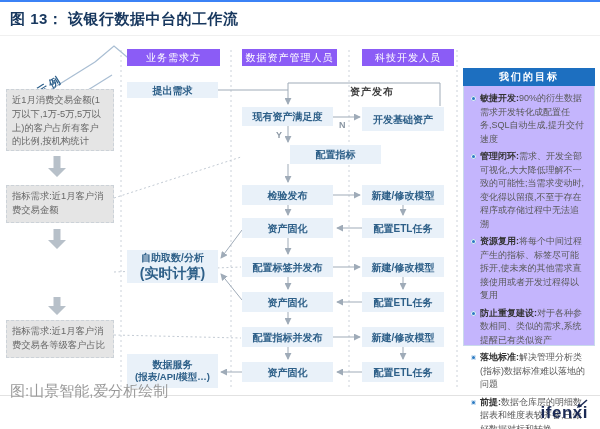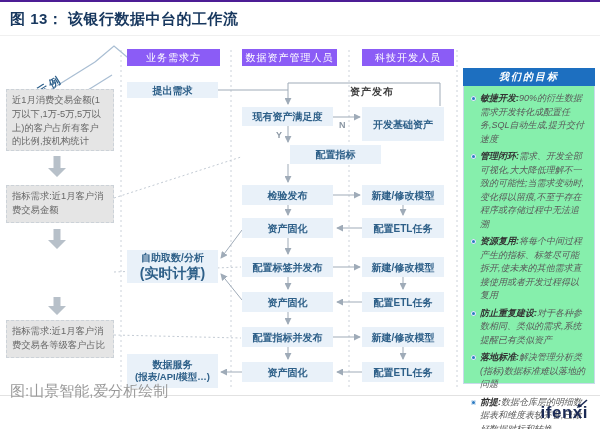--- a/index.html
+++ b/index.html
@@ -1,19 +1,19 @@
 <!DOCTYPE html>
 <html><head>
 <meta charset="utf-8">
 <style>
   html,body{margin:0;padding:0;background:#fff;}
   .page{
     position:relative;width:600px;height:429px;background:#fff;overflow:hidden;
     font-family:"Liberation Sans","DejaVu Sans",sans-serif;
-    border-top:2px solid #4c1d95;box-sizing:border-box;
+    border-top:2px solid #3b82f6;box-sizing:border-box;
   }
   .title{position:absolute;left:10px;top:8px;font-size:15px;font-weight:bold;color:#17375e;letter-spacing:0.5px;}
   .title-rule{position:absolute;left:0;top:33px;width:600px;border-top:1px solid #f0f0f0;}
   .overlay{position:absolute;left:0;top:0;width:600px;height:429px;pointer-events:none;}
   .col-header{
     position:absolute;height:17px;background:#8b5cf6;color:#fff;font-size:10px;
     display:flex;align-items:center;justify-content:center;letter-spacing:1px;
   }
   .flow-box{
     position:absolute;background:#e9f1f9;color:#2d5f88;font-size:10px;font-weight:600;
@@ -23,22 +23,22 @@
   .decision{position:absolute;font-size:9px;color:#8a96a3;font-weight:bold;}
   .ex-box{
     position:absolute;background:#e5e5e5;border:1px dashed #ccd2d8;color:#666;
     font-size:9.3px;line-height:1.48;padding:4px 5px;box-sizing:border-box;
   }
   .banner-text{
     position:absolute;left:36px;top:76px;transform:rotate(-32deg);
     color:#2c5f8a;font-size:11px;font-weight:bold;letter-spacing:3px;
   }
   .goals{
-    position:absolute;left:463px;top:66px;width:132px;height:316px;box-sizing:border-box;
-    border:1px solid #c9daeb;background:#86efac;font-style:italic;
+    position:absolute;left:463px;top:66px;width:132px;height:278px;box-sizing:border-box;
+    border:1px solid #c9daeb;background:#c4b5fd;
   }
   .goals-header{
     height:18px;background:#1d6fc0;color:#fff;font-size:10px;font-weight:bold;
     display:flex;align-items:center;justify-content:center;letter-spacing:2px;margin:-1px -1px 0 -1px;
   }
   .goals-body{padding:6px 7px 0 7px;}
   .g-item{position:relative;padding-left:9px;margin-bottom:4px;font-size:9px;line-height:1.5;}
   .g-dot{position:absolute;left:0;top:4px;width:5px;height:5px;border-radius:50%;background:#2b7bc2;box-shadow:inset 0 0 0 1px #e9f1f9;}
   .g-label{font-weight:bold;color:#333;}
   .g-text{color:#595959;}
@@ -153,21 +153,21 @@
 
   <div class="flow-box" style="left:242px;top:105px;width:91px;height:19px;">现有资产满足度</div>
   <div class="flow-box" style="left:242px;top:143px;width:91px;height:19px;margin-left:48px;">配置指标</div>
   <div class="flow-box" style="left:242px;top:183px;width:91px;height:20px;">检验发布</div>
   <div class="flow-box" style="left:242px;top:216px;width:91px;height:20px;">资产固化</div>
   <div class="flow-box" style="left:242px;top:255px;width:91px;height:20px;">配置标签并发布</div>
   <div class="flow-box" style="left:242px;top:290px;width:91px;height:20px;">资产固化</div>
   <div class="flow-box" style="left:242px;top:325px;width:91px;height:20px;">配置指标并发布</div>
   <div class="flow-box" style="left:242px;top:360px;width:91px;height:20px;">资产固化</div>
 
-  <div class="flow-box" style="left:362px;top:105px;width:82px;height:34px;">开发基础资产</div>
+  <div class="flow-box" style="left:362px;top:105px;width:82px;height:24px;">开发基础资产</div>
   <div class="flow-box" style="left:362px;top:183px;width:82px;height:20px;">新建/修改模型</div>
   <div class="flow-box" style="left:362px;top:216px;width:82px;height:20px;">配置ETL任务</div>
   <div class="flow-box" style="left:362px;top:255px;width:82px;height:20px;">新建/修改模型</div>
   <div class="flow-box" style="left:362px;top:290px;width:82px;height:20px;">配置ETL任务</div>
   <div class="flow-box" style="left:362px;top:325px;width:82px;height:20px;">新建/修改模型</div>
   <div class="flow-box" style="left:362px;top:360px;width:82px;height:20px;">配置ETL任务</div>
 
   <div class="goals">
     <div class="goals-header">我们的目标</div>
     <div class="goals-body">

